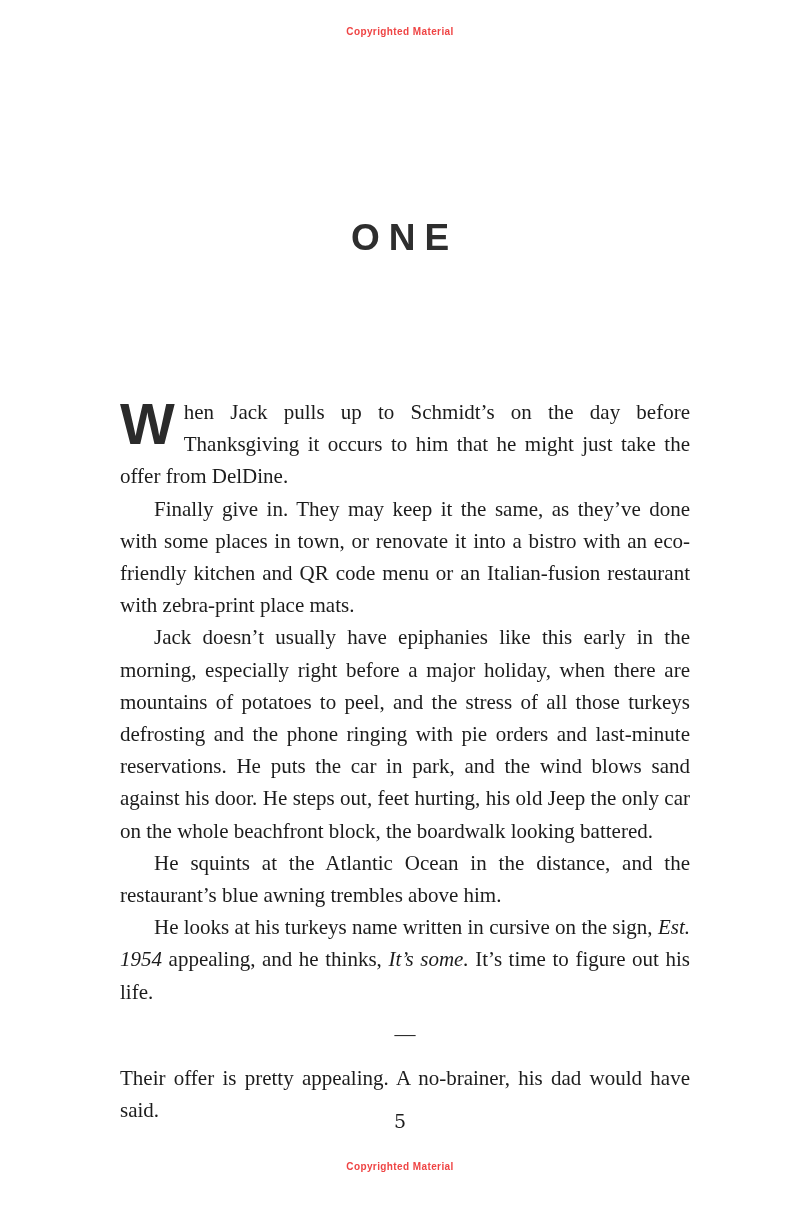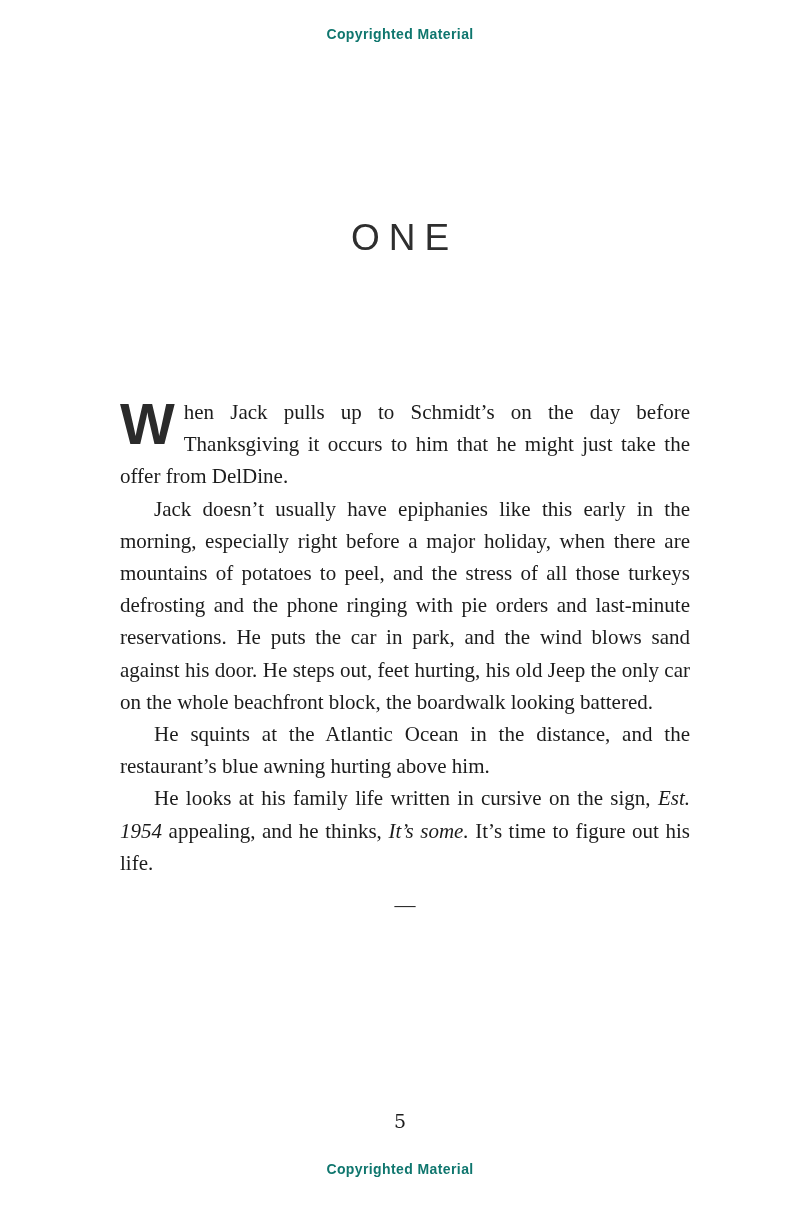--- a/index.html
+++ b/index.html
@@ -15,35 +15,35 @@
     font-family: "Liberation Serif", serif;
     overflow: hidden;
   }
   .copyright-notice {
     position: absolute;
     left: 0;
     width: 100%;
     text-align: center;
     font-family: "Liberation Sans", sans-serif;
     font-weight: bold;
-    font-size: 14px;
+    font-size: 10px;
     letter-spacing: 0.4px;
-    color: #0f766e;
+    color: #ef4444;
   }
   .copyright-notice.top { top: 26px; }
   .copyright-notice.bottom { top: 1161px; }
   .chapter-title {
     position: absolute;
     top: 217px;
     left: 0;
     width: 100%;
     margin: 0;
     text-align: center;
     font-family: "Liberation Sans", sans-serif;
-    font-weight: normal;
+    font-weight: bold;
     font-size: 37px;
     letter-spacing: 9px;
     text-indent: 9px;
     color: #2e2e2e;
   }
   .text-block {
     position: absolute;
     top: 396px;
     left: 120px;
     width: 570px;
@@ -86,23 +86,25 @@
 <body>
 
 <div class="page">
 
   <div class="copyright-notice top">Copyrighted Material</div>
 
   <h1 class="chapter-title">ONE</h1>
 
   <div class="text-block" id="content-blocks">
       <p class="body-paragraph"><span class="drop-cap">W</span><span>hen Jack pulls up to Schmidt’s on the day before Thanksgiving it occurs to him that he might just take the offer from DelDine.</span></p>
+      <p class="body-paragraph indent"><span>Finally give in. They may keep it the same, as they’ve done with some places in town, or renovate it into a bistro with an eco-friendly kitchen and QR code menu or an Italian-fusion restaurant with zebra-print place mats.</span></p>
       <p class="body-paragraph indent"><span>Jack doesn’t usually have epiphanies like this early in the morning, especially right before a major holiday, when there are mountains of potatoes to peel, and the stress of all those turkeys defrosting and the phone ringing with pie orders and last-minute reservations. He puts the car in park, and the wind blows sand against his door. He steps out, feet hurting, his old Jeep the only car on the whole beachfront block, the boardwalk looking battered.</span></p>
-      <p class="body-paragraph indent"><span>He squints at the Atlantic Ocean in the distance, and the restaurant’s blue awning hurting above him.</span></p>
-      <p class="body-paragraph indent"><span>He looks at his family life written in cursive on the sign, </span><em>Est. 1954</em><span> appealing, and he thinks, </span><em>It’s some.</em><span> It’s time to figure out his life.</span></p>
+      <p class="body-paragraph indent"><span>He squints at the Atlantic Ocean in the distance, and the restaurant’s blue awning trembles above him.</span></p>
+      <p class="body-paragraph indent"><span>He looks at his turkeys name written in cursive on the sign, </span><em>Est. 1954</em><span> appealing, and he thinks, </span><em>It’s some.</em><span> It’s time to figure out his life.</span></p>
       <div class="scene-break">—</div>
+      <p class="body-paragraph"><span>Their offer is pretty appealing. A no-brainer, his dad would have said.</span></p>
     </div>
 
   <div class="page-number">5</div>
 
   <div class="copyright-notice bottom">Copyrighted Material</div>
 
 </div>
 
 </body></html>

